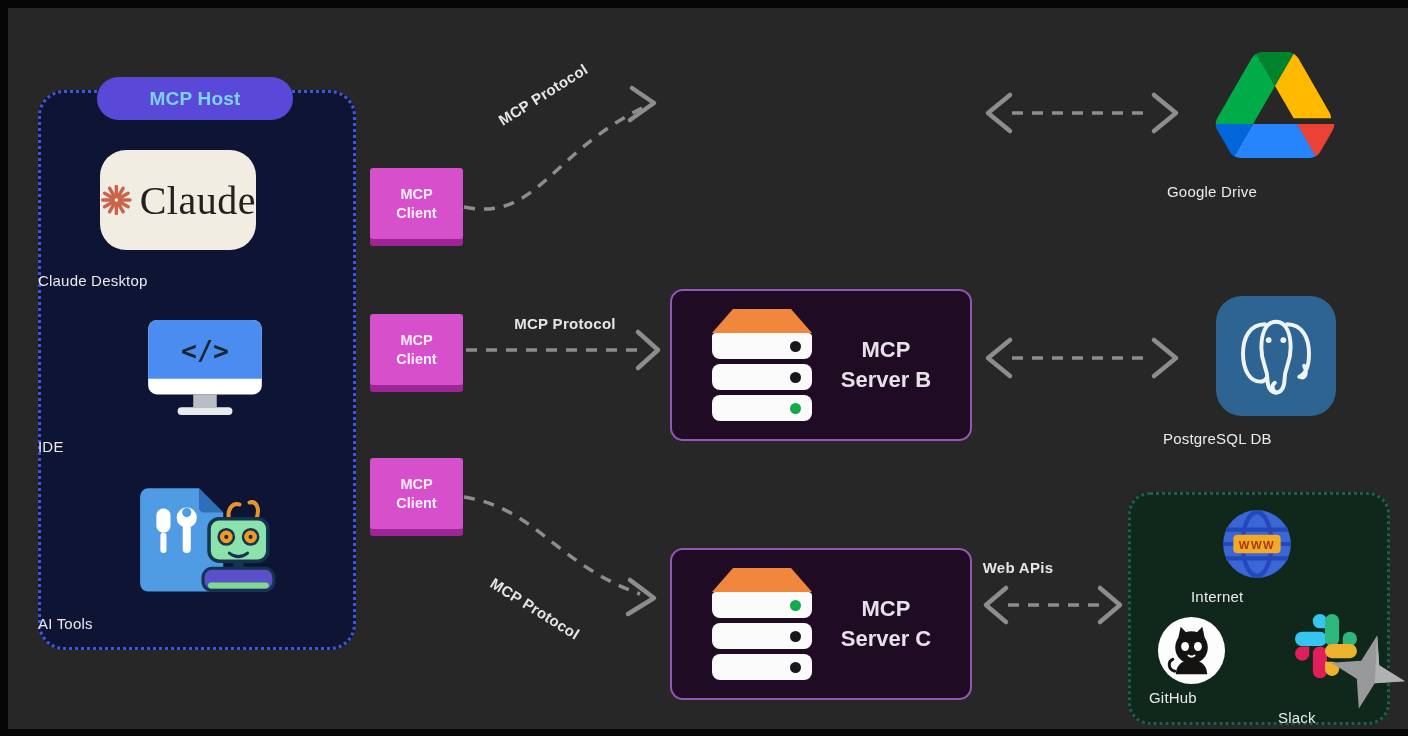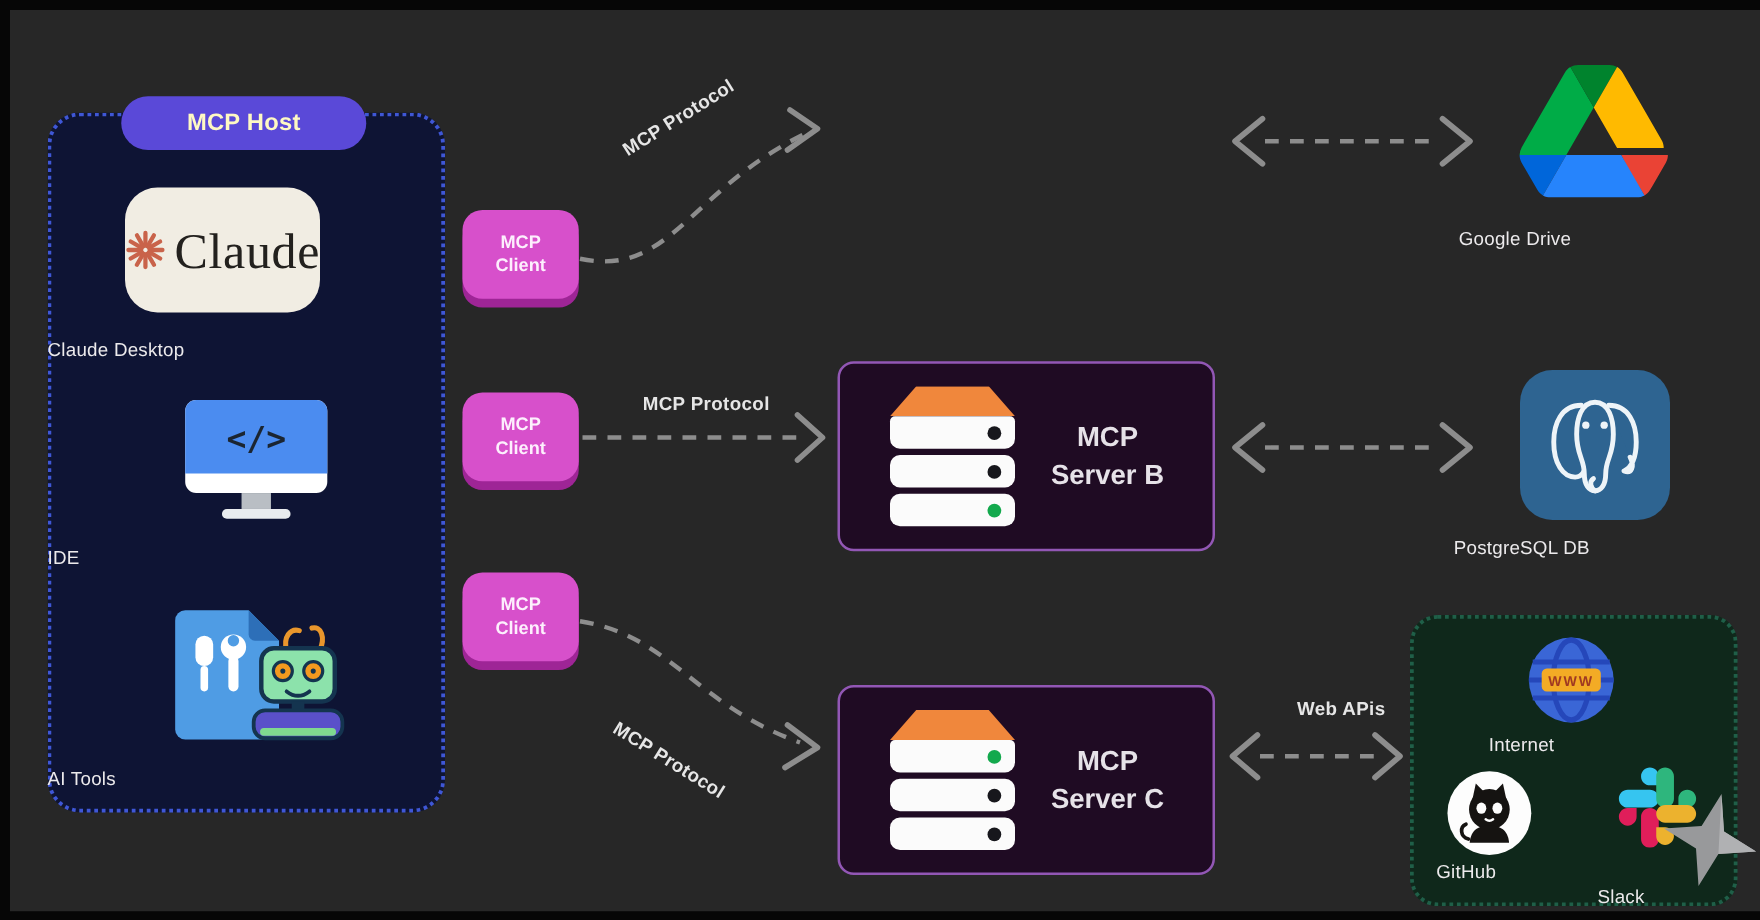--- a/index.html
+++ b/index.html
@@ -22,21 +22,21 @@
     left: 30px; top: 82px; width: 318px; height: 560px;
     background: #0e1434;
     border: 3px dotted #3f57d6;
     border-radius: 26px;
   }
   .host-pill {
     left: 89px; top: 69px; width: 196px; height: 43px;
     background: #5a49d8;
     border-radius: 22px;
     display: flex; align-items: center; justify-content: center;
-    color: #fef9c3; font-size: 19px; font-weight: bold;
+    color: #7dd3fc; font-size: 19px; font-weight: bold;
     z-index: 6; letter-spacing: .2px;
   }
   .claude-card {
     left: 92px; top: 142px; width: 156px; height: 100px;
     background: #f1ede3; border-radius: 26px;
     display: flex; align-items: center; justify-content: center; gap: 7px;
   }
   .claude-word {
     font-family: "Liberation Serif", "DejaVu Serif", serif;
     font-size: 40px; color: #23211e; letter-spacing: .5px;
@@ -48,21 +48,21 @@
   .lbl-claude   { left: 30px;  top: 264px; width: 318px; }
   .lbl-ide      { left: 30px;  top: 430px; width: 267px; }
   .lbl-aitools  { left: 30px;  top: 607px; width: 318px; }
   .ide-icon     { left: 138px; top: 310px; width: 118px; height: 98px; }
   .aitools-icon { left: 122px; top: 476px; width: 152px; height: 122px; }
 
   
   .client {
     left: 362px; width: 93px; height: 71px;
     background: #d750cb;
-    border-radius: 16px;
+    border-radius: 3px;
     box-shadow: 0 7px 0 0 #9e2596;
     display: flex; align-items: center; justify-content: center;
     text-align: center;
     color: #fdeffd; font-size: 14.5px; font-weight: bold; line-height: 1.25;
   }
   .client-1 { top: 160px; }
   .client-2 { top: 306px; }
   .client-3 { top: 450px; }
   .client span { width: 58px; }
 
@@ -103,21 +103,21 @@
   }
 
   
   .arrow-label {
     color: #e6e6e6; font-size: 15px; font-weight: bold;
     text-align: center; letter-spacing: .3px; z-index: 4;
   }
   .lab-a   { left: 455px; top: 78px;  width: 160px; transform: rotate(-32deg); }
   .lab-b   { left: 477px; top: 307px; width: 160px; }
   .lab-c   { left: 447px; top: 592px; width: 160px; transform: rotate(32deg); }
-  .lab-web { left: 1000px; top: 551px; width: 130px; }
+  .lab-web { left: 945px; top: 551px; width: 130px; }
 
   
   .gdrive-icon { left: 1206px; top: 44px; width: 122px; height: 106px; }
   .lbl-gdrive  { left: 1159px; top: 175px; width: 210px; }
   .pg-tile {
     left: 1208px; top: 288px; width: 120px; height: 120px;
     background: #2e6491; border-radius: 26px;
     display: flex; align-items: center; justify-content: center;
   }
   .lbl-pg { left: 1155px; top: 422px; width: 226px; }

